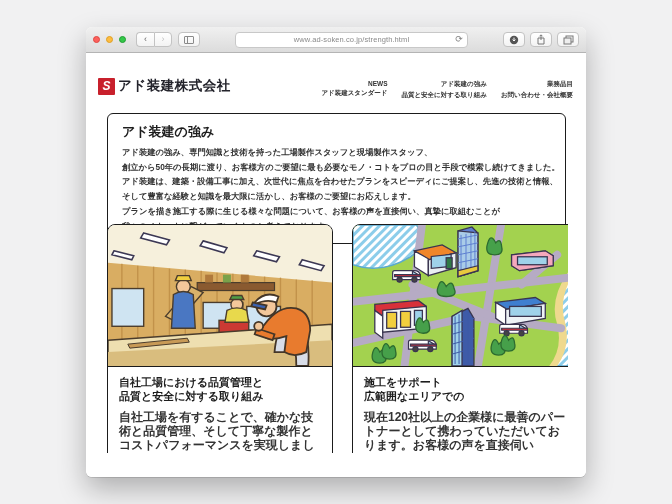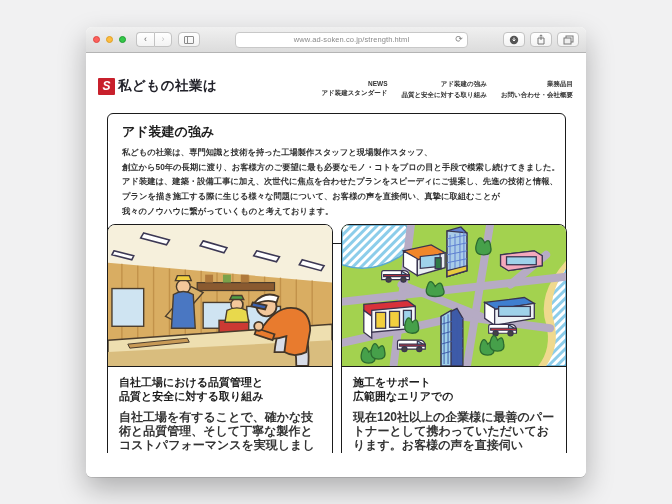--- a/index.html
+++ b/index.html
@@ -80,21 +80,21 @@
     position:absolute; left:21px; top:60px; width:459px; height:131px;
     border:1.5px solid #1b1b1b; border-radius:6px;
     padding:9px 14px 0;
     background:#fff;
   }
   .intro-title { font-size:13px; font-weight:bold; color:#1d1d1d; margin-bottom:4px; }
   .intro-line { font-size:8.3px; font-weight:bold; color:#333; line-height:14.7px; white-space:nowrap; }
   
   .cards-clip {
     position:absolute; left:21px; top:171px; width:461px; height:229px;
-    overflow:hidden; display:flex; gap:8px;
+    overflow:hidden; display:flex; gap:19px;
   }
   .card {
     width:226px; height:262px; flex:0 0 auto;
     border:1.5px solid #1b1b1b; border-radius:8px;
     background:#fff; overflow:hidden;
   }
   .card-illustration { width:100%; height:142px; display:block; border-bottom:1px solid #1b1b1b; }
   .card-heading { padding:8px 11px 0; font-size:11px; font-weight:bold; color:#1d1d1d; line-height:14px; }
   .card-body { padding:7px 11px 0; font-size:12px; font-weight:bold; color:#333; line-height:14px; }
 </style>
@@ -146,43 +146,44 @@
           </svg>
       </div>
     </div>
   </div>
 
   <div class="content">
 
     <div class="site-header">
       <div class="brand">
         <div class="brand-mark">S</div>
-        <div class="brand-name">私どもの社業は</div>
+        <div class="brand-name">アド装建株式会社</div>
       </div>
       <div class="site-nav">
         <div class="nav-col">
           <span class="nav-link">NEWS</span>
           <span class="nav-link">アド装建スタンダード</span>
         </div>
         <div class="nav-col">
           <span class="nav-link">アド装建の強み</span>
           <span class="nav-link">品質と安全に対する取り組み</span>
         </div>
         <div class="nav-col">
           <span class="nav-link">業務品目</span>
           <span class="nav-link">お問い合わせ・会社概要</span>
         </div>
       </div>
     </div>
 
     <div class="intro-box">
       <div class="intro-title">アド装建の強み</div>
-      <div class="intro-line">私どもの社業は、専門知識と技術を持った工場製作スタッフと現場製作スタッフ、</div>
+      <div class="intro-line">アド装建の強み、専門知識と技術を持った工場製作スタッフと現場製作スタッフ、</div>
       <div class="intro-line">創立から50年の長期に渡り、お客様方のご要望に最も必要なモノ・コトをプロの目と手段で模索し続けてきました。</div>
       <div class="intro-line">アド装建は、建築・設備工事に加え、次世代に焦点を合わせたプランをスピーディにご提案し、先進の技術と情報、</div>
+      <div class="intro-line">そして豊富な経験と知識を最大限に活かし、お客様のご要望にお応えします。</div>
       <div class="intro-line">プランを描き施工する際に生じる様々な問題について、お客様の声を直接伺い、真摯に取組むことが</div>
       <div class="intro-line">我々のノウハウに繋がっていくものと考えております。</div>
     </div>
 
     <div class="cards-clip">
 
       <div class="card">
         <svg class="card-illustration" viewBox="0 0 226 142" preserveAspectRatio="none">
           <rect width="226" height="142" fill="#f6f0dc"></rect>
 

